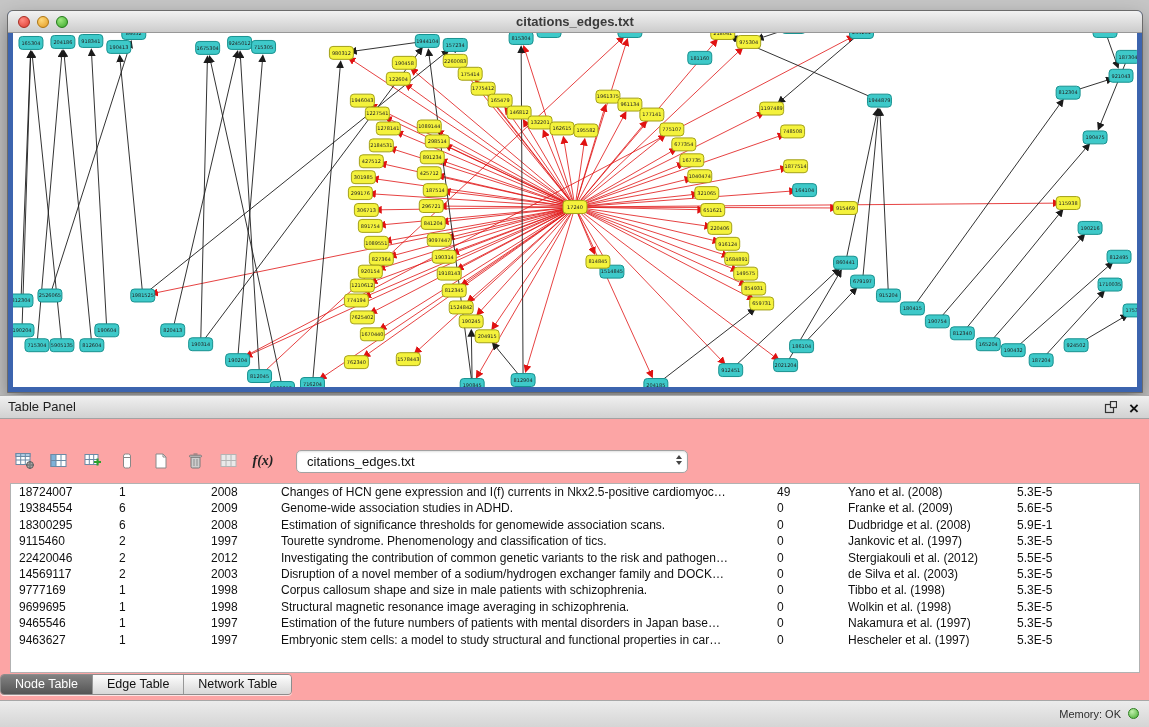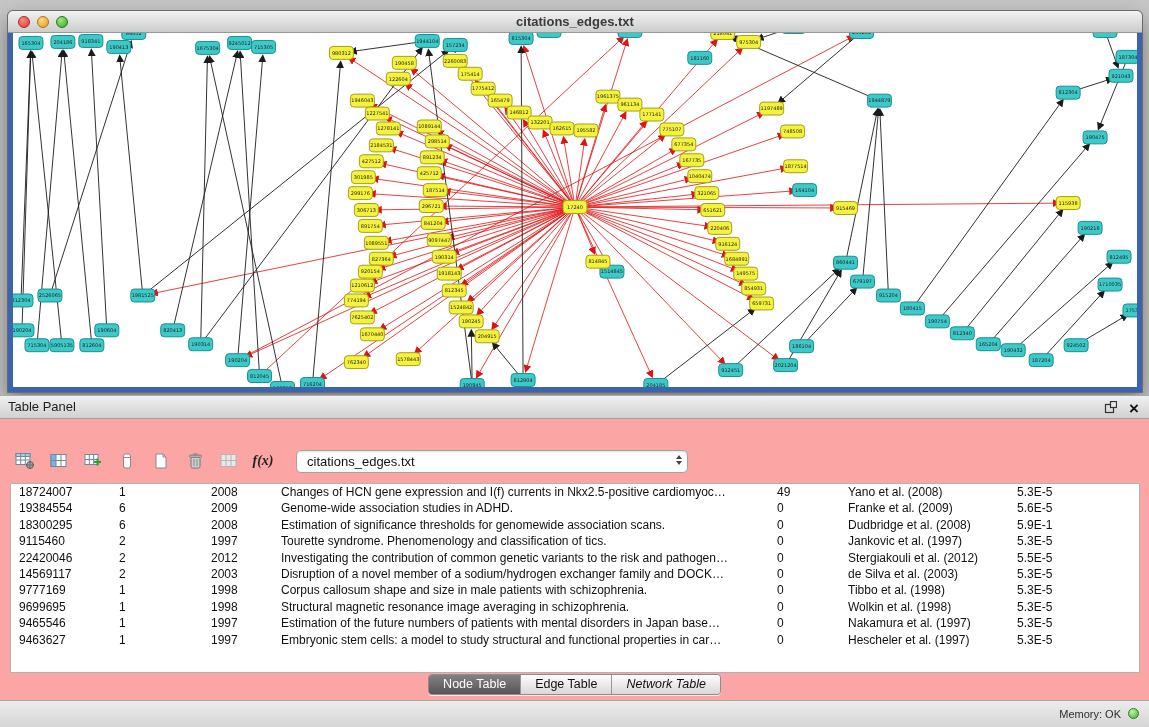--- a/index.html
+++ b/index.html
@@ -63,27 +63,27 @@
   .thead { height:21px; background:linear-gradient(#eaf4fb,#cfe5f4); border-bottom:1px solid #a3bfd3; }
   .thcell {
     font-size:12px; line-height:20px; text-align:center; color:#1c1c1c;
     border-right:1px solid #b9cfdf; white-space:nowrap; overflow:hidden;
   }
   .thcell:last-child { border-right:none; background:#eef2f5; }
   .trow { height:16.4px; background:#fff; }
   .tcell { font-size:12px; line-height:16px; padding-left:8px; white-space:nowrap; overflow:hidden; color:#101010; }
   .tcell.center { text-align:left; padding-left:2px; padding-right:2px; }
 
-  .tabsbar { position:absolute; left:0; right:0; top:255px; display:flex; justify-content:center; }
+  .tabsbar { position:absolute; left:0; right:0; top:255px; display:flex; justify-content:flex-start; }
   .tabgroup { display:flex; border:1px solid #8d8d8d; border-radius:4px; overflow:hidden; box-shadow:0 1px 0 rgba(255,255,255,.7); }
   .tab {
     padding:2px 14px; font-size:12.5px; line-height:15px; color:#101010;
     background:linear-gradient(#fdfdfd,#d8d8d8); border-right:1px solid #979797;
   }
-  .tab:last-child { border-right:none;font-style:italic; }
+  .tab:last-child { border-right:none; }
   .tab.active { background:linear-gradient(#828282,#555555); color:#ffffff; }
 
   .statusbar {
     position:absolute; left:0; top:700px; width:1149px; height:27px;
     background:linear-gradient(#ececec,#d5d5d5); border-top:1px solid #a7a7a7;
   }
   .memlabel { position:absolute; right:28px; top:7px; font-size:11px; color:#2d2d2d;margin-left:36px; }
   .led {
     position:absolute; right:10px; top:7px; width:11px; height:11px; border-radius:50%;
     background:radial-gradient(circle at 35% 30%, #c2f0ae, #44ad2f); border:1px solid #2b7d1e;

